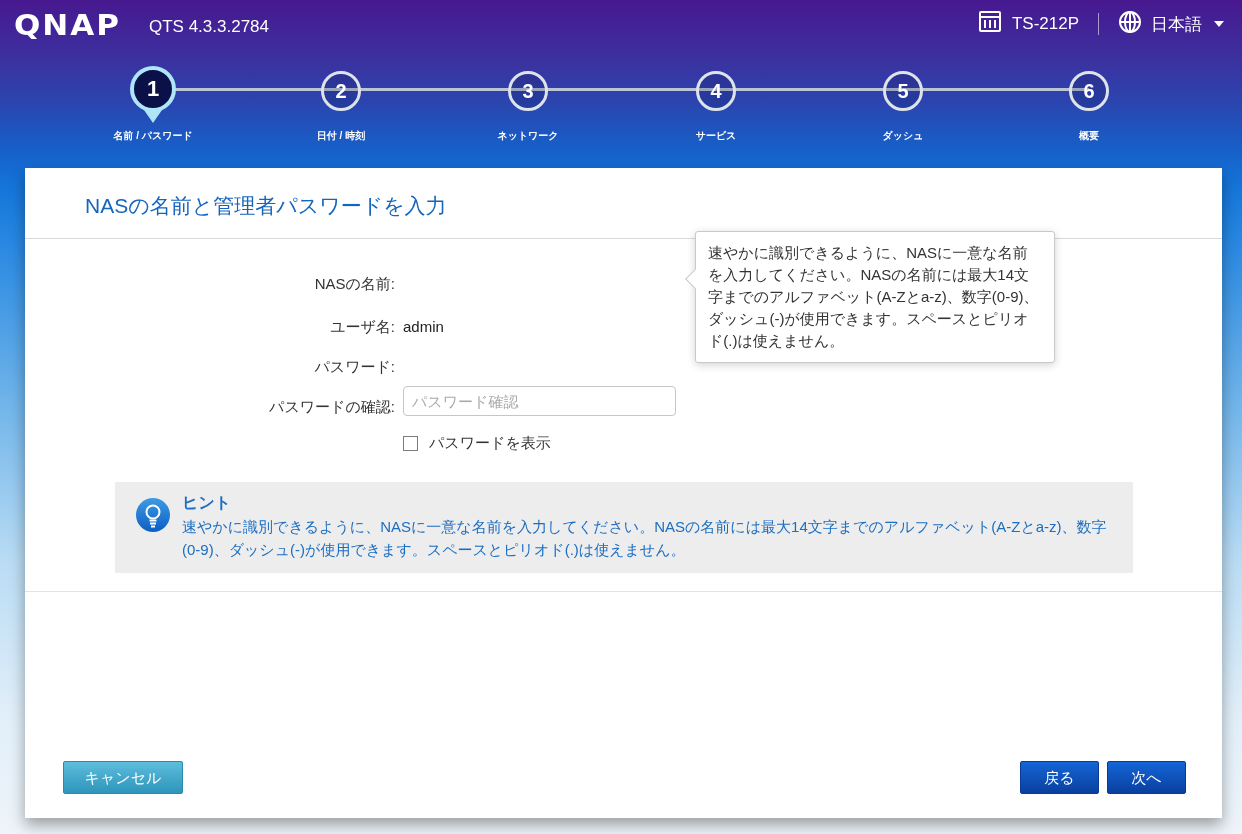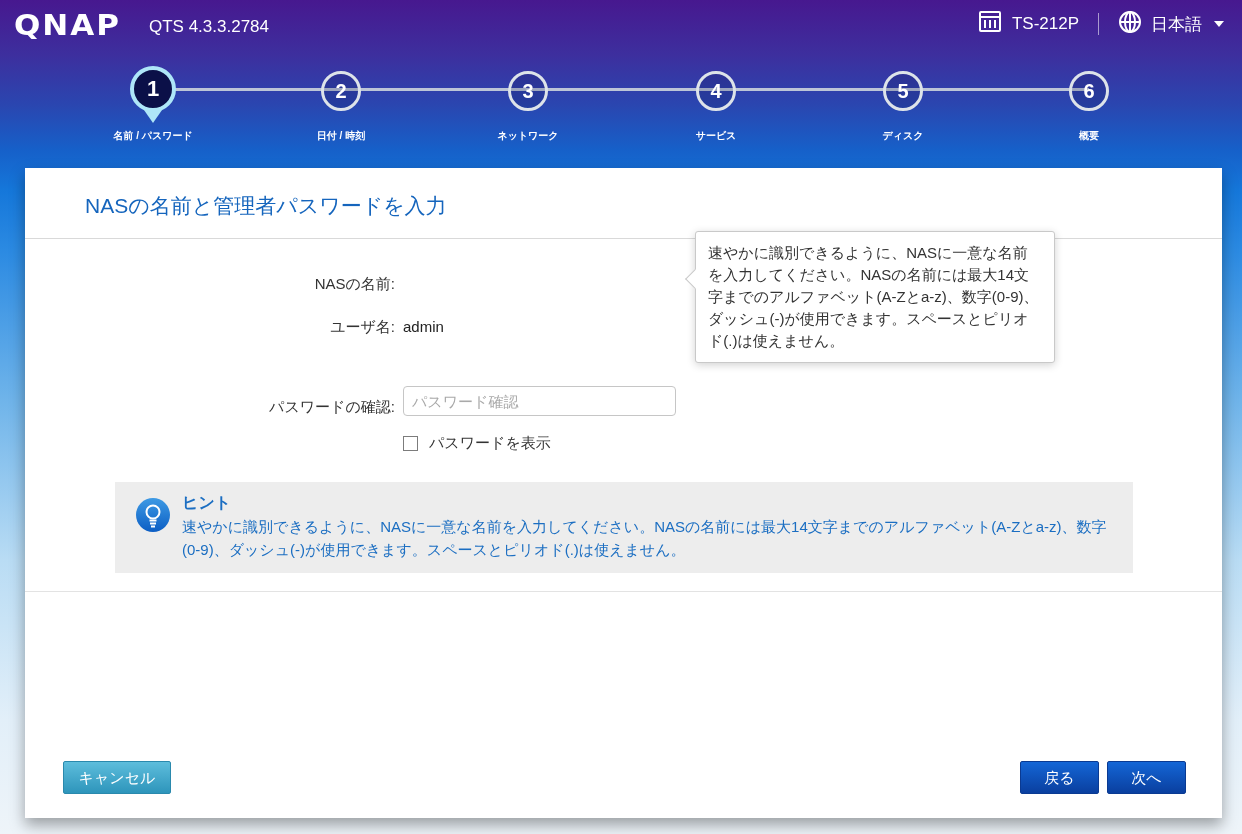--- a/index.html
+++ b/index.html
@@ -119,21 +119,21 @@
   .hint-title{ font-size:16px; font-weight:bold; line-height:24px; }
   .hint-text{ font-size:15px; line-height:23px; }
 
   
   .btn{
     position:absolute; top:593px; height:33px; border-radius:2px;
     color:#fff; font-size:15px; text-align:center; line-height:31px;
     cursor:pointer; font-family:"Liberation Sans","DejaVu Sans",sans-serif;
   }
   .btn-cancel{
-    left:38px; width:108px;
+    left:38px; width:120px;
     background:linear-gradient(#5dbddc,#2e95bb);
     border:1px solid #2a89ad;
   }
   .btn-back{
     left:995px; width:79px;
     background:linear-gradient(#1466d6,#0a3f9f);
     border:1px solid #0a3a92;
   }
   .btn-next{
     left:1082px; width:79px;
@@ -203,40 +203,41 @@
       <div class="circle">
         <span>4</span>
       </div>
       <div class="step-label">サービス</div>
     </div>
 
     <div class="step" style="left:803px">
       <div class="circle">
         <span>5</span>
       </div>
-      <div class="step-label">ディスク</div>
+      <div class="step-label">ダッシュ</div>
     </div>
 
     <div class="step" style="left:989px">
       <div class="circle">
         <span>6</span>
       </div>
       <div class="step-label">概要</div>
     </div>
   </div>
 
   <div class="panel">
     <div class="page-title">NASの名前と管理者パスワードを入力</div>
     <div class="divider1"></div>
 
     <div class="form-label" style="top:107px">NASの名前:</div>
 
     <div class="form-label" style="top:150px">ユーザ名:</div>
     <div class="static-value" style="top:150px">admin</div>
 
+    <div class="form-label" style="top:190px">パスワード:</div>
 
     <div class="form-label" style="top:230px">パスワードの確認:</div>
     <input class="txt-input" style="top: 218px;" type="text" placeholder="パスワード確認">
 
     <div class="checkbox"></div>
     <div class="checkbox-label">パスワードを表示</div>
 
     <div class="tooltip">
       <div class="tooltip-arrow"></div>
       <span>速やかに識別できるように、NASに一意な名前を入力してください。NASの名前には最大14文字までのアルファベット(A-Zとa-z)、数字(0-9)、ダッシュ(-)が使用できます。スペースとピリオド(.)は使えません。</span>

